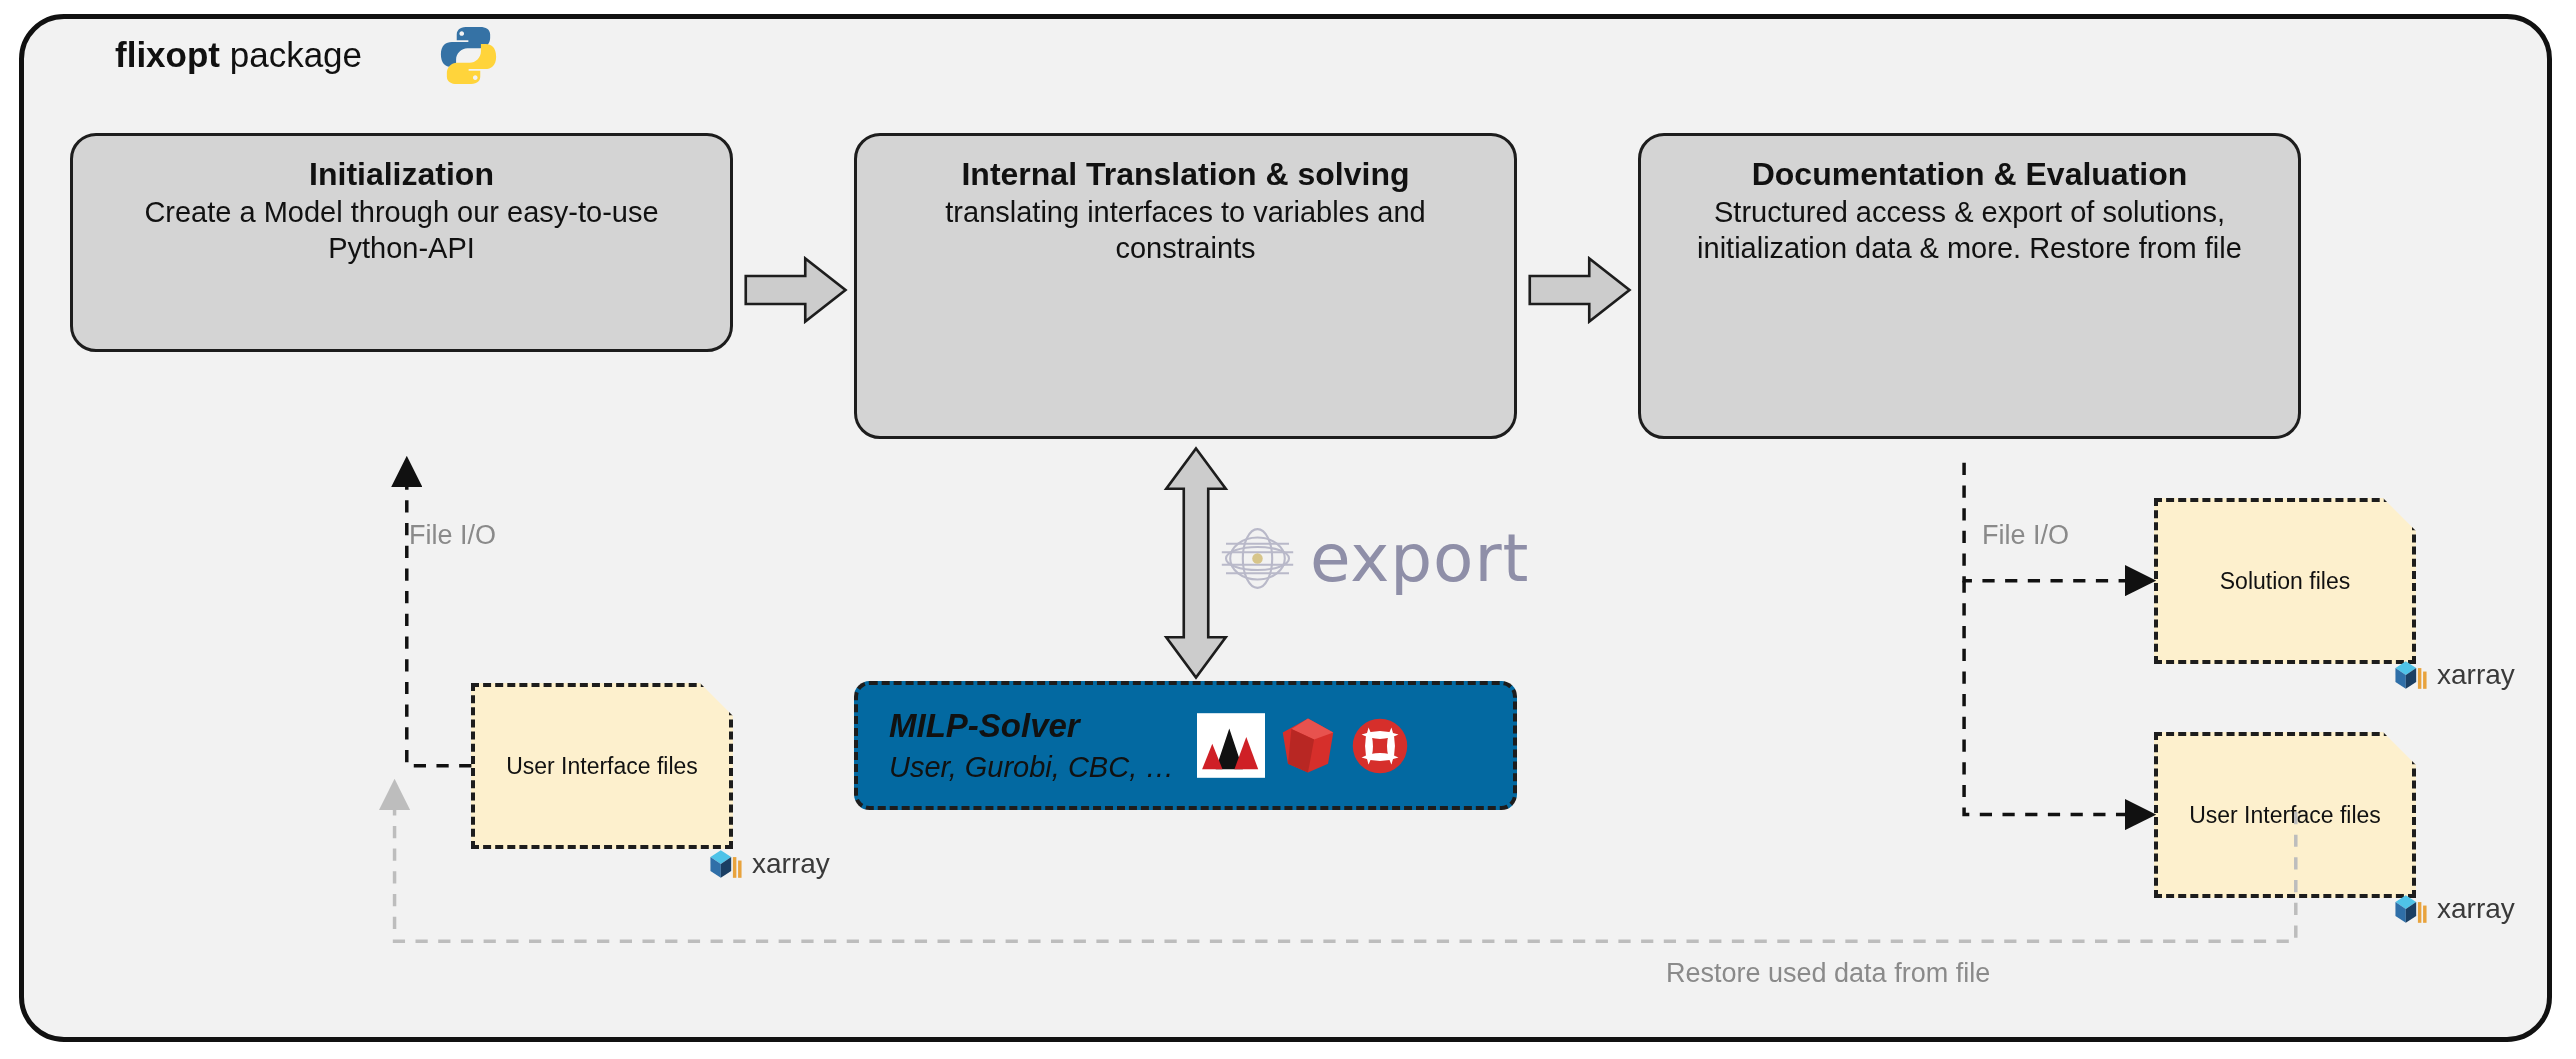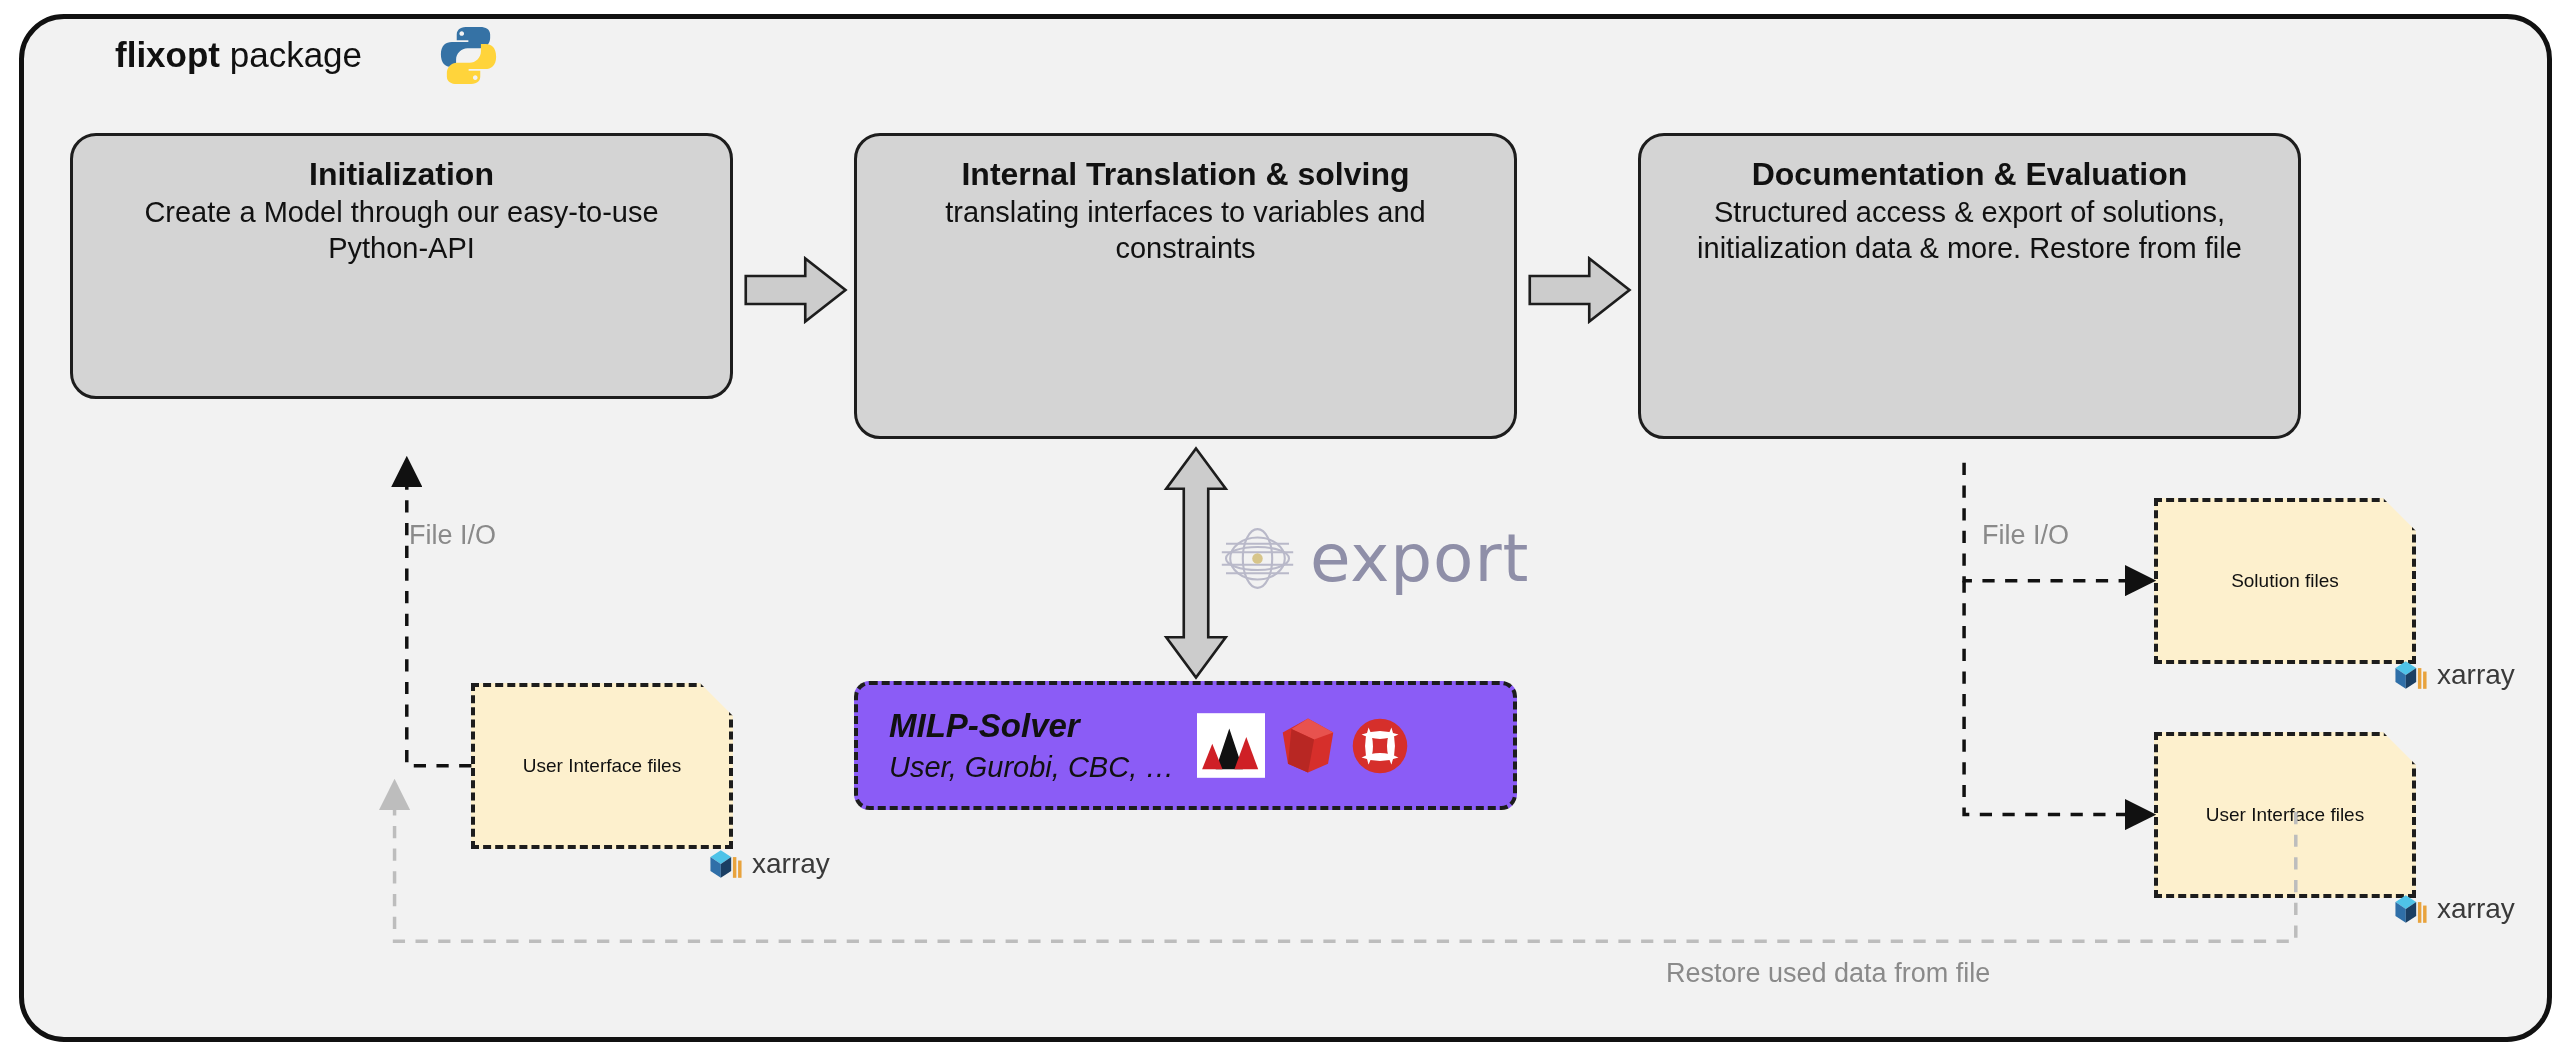--- a/index.html
+++ b/index.html
@@ -63,21 +63,21 @@
     font-weight: bold;
     color: #111111;
     line-height: 1.19;
   }
   .stage .stage-desc {
     margin-top: 1px;
     font-size: 29px;
     color: #111111;
     line-height: 1.25;
   }
-  #stage-init   { left: 70px;  top: 133px; width: 663px;  height: 266px; }
+  #stage-init   { left: 70px;  top: 133px; width: 663px;  height: 219px; }
   #stage-trans  { left: 854px; top: 133px; width: 663px;  height: 306px; }
   #stage-doc    { left: 1638px;top: 133px; width: 663px;  height: 306px; }
 
   
   .big-arrow { position: absolute; }
   #arrow-1 { left: 744px;  top: 255px; }
   #arrow-2 { left: 1528px; top: 255px; }
 
   
   #arrow-vert { position: absolute; left: 1161px; top: 445px; }
@@ -97,21 +97,21 @@
     font-family: "DejaVu Sans", sans-serif;
   }
 
   
   #milp-box {
     position: absolute;
     left: 854px;
     top: 681px;
     width: 663px;
     height: 129px;
-    background: #8b5cf6;
+    background: #0369a1;
     border: 4.4px dashed #1d1d1d;
     border-radius: 15.7px;
     box-sizing: border-box;
     display: flex;
     align-items: center;
     padding-left: 31px;
   }
   #milp-box .milp-text .milp-title {
     font-size: 33px;
     font-weight: bold;
@@ -134,21 +134,21 @@
   
   .file-shape {
     position: absolute;
     background: #fdf0cd;
     border: 4.4px dashed #1d1d1d;
     box-sizing: border-box;
     display: flex;
     align-items: center;
     justify-content: center;
     text-align: center;
-    font-size: 19px;
+    font-size: 23px;
     color: #111111;
     line-height: 1.25;
     
     clip-path: polygon(0 0, calc(100% - 33px) 0, 100% 33px, 100% 100%, 0 100%);
   }
   #file-ui-left   { left: 471px;  top: 683px; width: 262px; height: 166px; }
   #file-solution  { left: 2154px; top: 498px; width: 262px; height: 166px; }
   #file-ui-right  { left: 2154px; top: 732px; width: 262px; height: 166px; }
 
   

